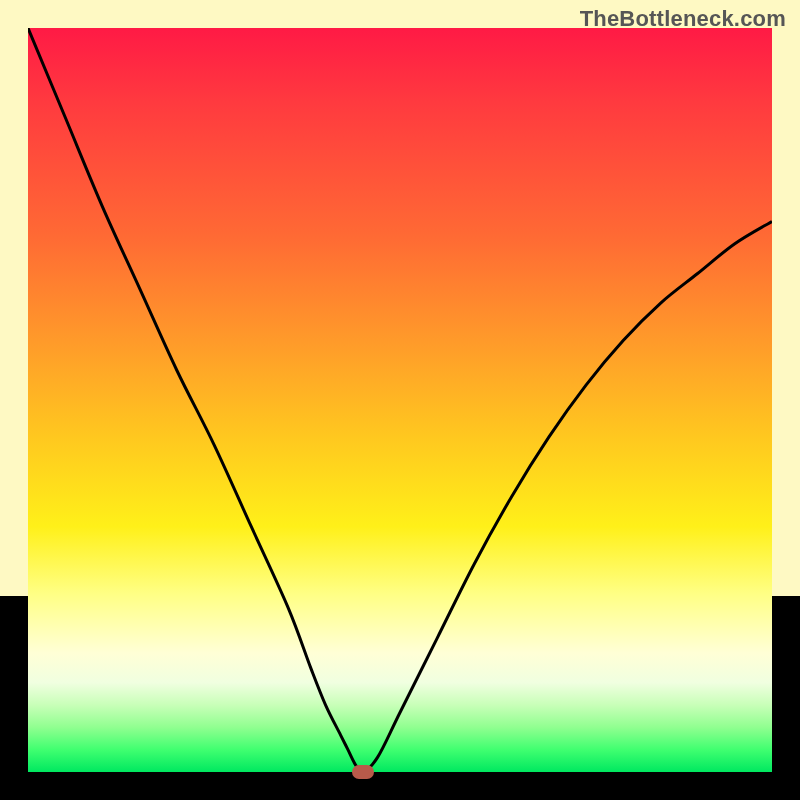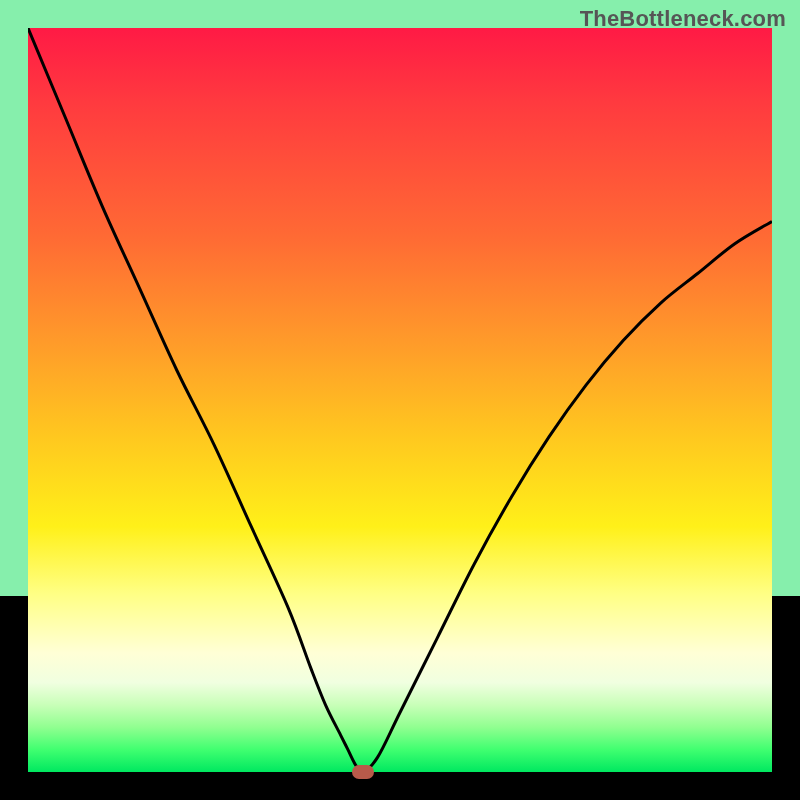--- a/index.html
+++ b/index.html
@@ -8,21 +8,21 @@
     width: 800px;
     height: 800px;
     background: #000;
     font-family: Arial, Helvetica, sans-serif;
     overflow: hidden;
   }
   .frame {
     position: relative;
     width: 800px;
     height: 596px;
-    background: #86efac;
+    background: #fef9c3;
   }
   .watermark {
     position: absolute;
     top: 6px;
     right: 14px;
     color: #565656;
     font-size: 22px;
     font-weight: 600;
     letter-spacing: 0.2px;
     z-index: 10;

